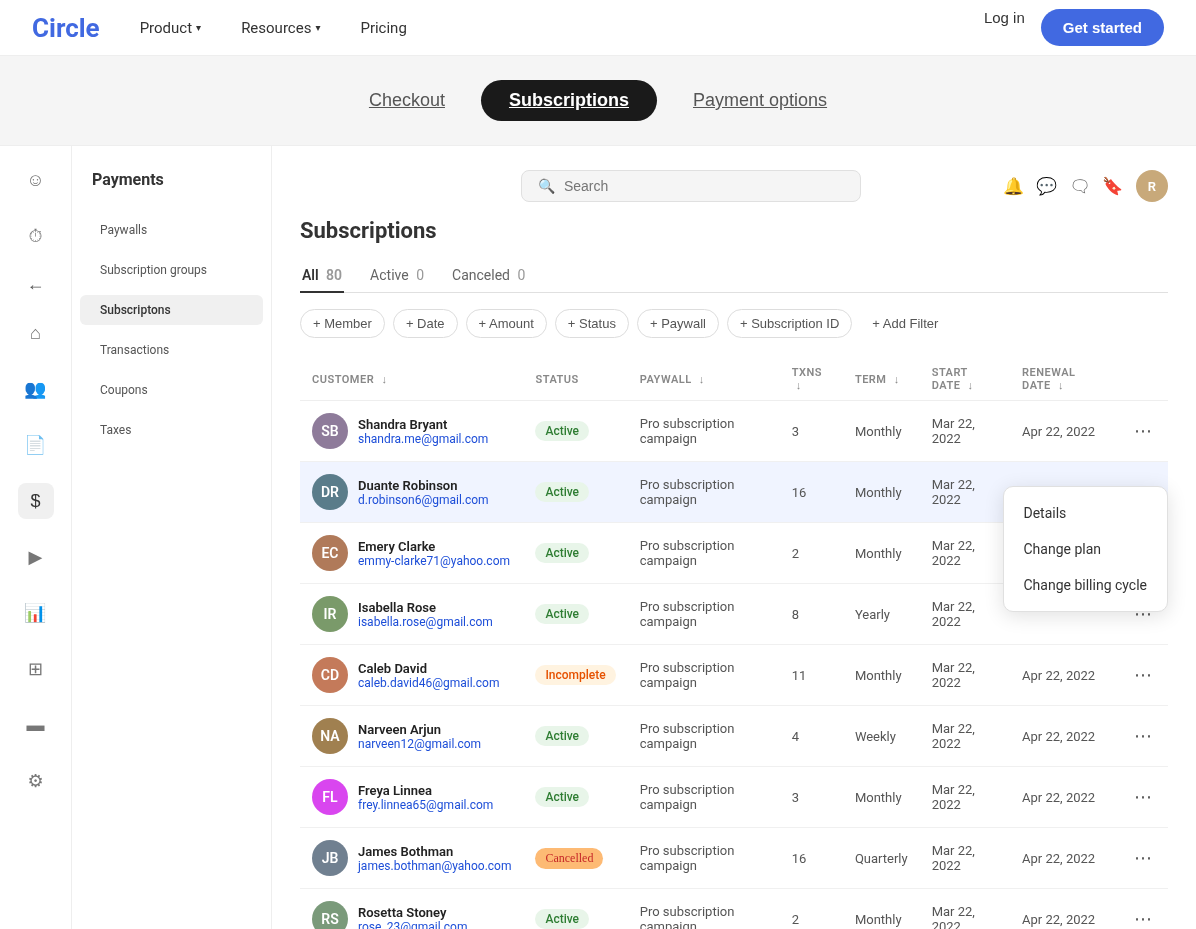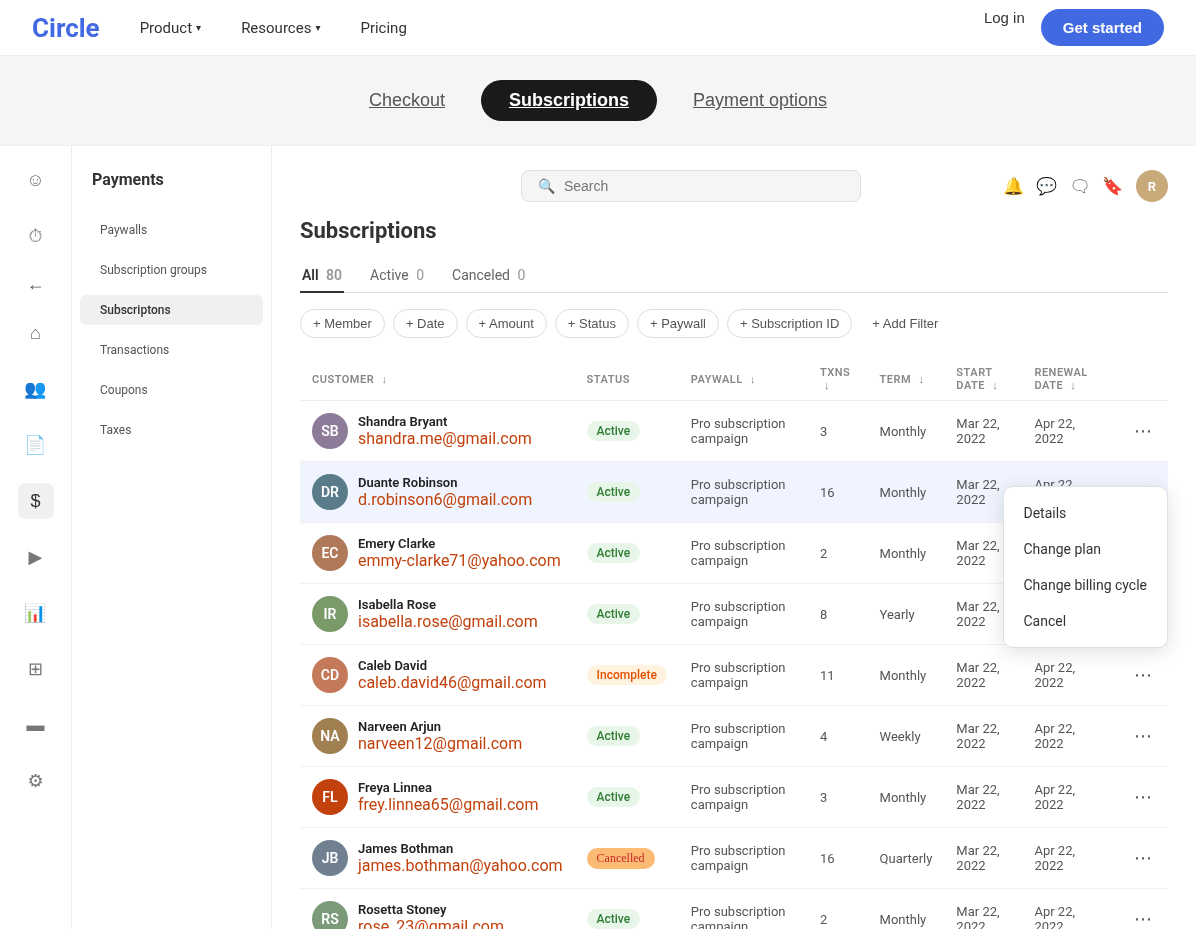--- a/index.html
+++ b/index.html
@@ -63,21 +63,21 @@
     
     .table-container { width: 100%; }
     table { width: 100%; border-collapse: collapse; }
     thead th { text-align: left; font-size: 11px; font-weight: 600; color: #888; text-transform: uppercase; letter-spacing: 0.5px; padding: 8px 12px; border-bottom: 1px solid #eee; }
     thead th .sort-icon { margin-left: 4px; }
     tbody tr { border-bottom: 1px solid #f0f0f0; }
     tbody td { padding: 12px 12px; vertical-align: middle; }
     .customer-cell { display: flex; align-items: center; gap: 10px; }
     .avatar-placeholder { width: 36px; height: 36px; border-radius: 50%; display: flex; align-items: center; justify-content: center; font-size: 14px; font-weight: 600; color: #fff; flex-shrink: 0; }
     .customer-name { font-size: 13px; font-weight: 600; color: #222; }
-    .customer-email { font-size: 16px; color: #c2410c; }
+    .customer-email { font-size: 12px; color: #1d4ed8; }
     .status-badge { display: inline-block; padding: 3px 10px; border-radius: 12px; font-size: 12px; font-weight: 500; }
     .status-active { background: #e8f5e9; color: #2e7d32; }
     .status-incomplete { background: #fff3e0; color: #e65100; }
     .status-cancelled { background: #fdba74; color: #c62828; font-family: Liberation Serif, serif; }
     .paywall-text { font-size: 13px; color: #555; }
     .txns-text { font-size: 13px; color: #555; }
     .term-text { font-size: 13px; color: #555; }
     .date-text { font-size: 13px; color: #555; }
     .row-actions { display: flex; justify-content: flex-end; }
     .more-btn { background: none; border: none; cursor: pointer; color: #555; font-size: 18px; padding: 4px; border-radius: 4px; }
@@ -332,21 +332,21 @@
       <td class="date-text">Apr 22, 2022</td>
       <td>
         <div class="row-actions">
           <button class="more-btn">⋯</button>
         </div>
       </td>
     </tr>
             <tr>
       <td>
         <div class="customer-cell">
-          <div class="avatar-placeholder" style="background:#c2410c">FL</div>
+          <div class="avatar-placeholder" style="background:#d946ef">FL</div>
           <div>
             <div class="customer-name">Freya Linnea</div>
             <div class="customer-email">frey.linnea65@gmail.com</div>
           </div>
         </div>
       </td>
       <td><span class="status-badge status-active">Active</span></td>
       <td class="paywall-text">Pro subscription campaign</td>
       <td class="txns-text">3</td>
       <td class="term-text">Monthly</td>
@@ -403,17 +403,16 @@
       </td>
     </tr>
           </tbody>
       </table>
     </div>
 
     <div class="context-menu">
       <div class="context-menu-item">Details</div>
       <div class="context-menu-item">Change plan</div>
       <div class="context-menu-item">Change billing cycle</div>
-      <div class="context-menu-item">Cancel</div>
     </div>
 
   </div>
 </div>
 
 </body></html>

